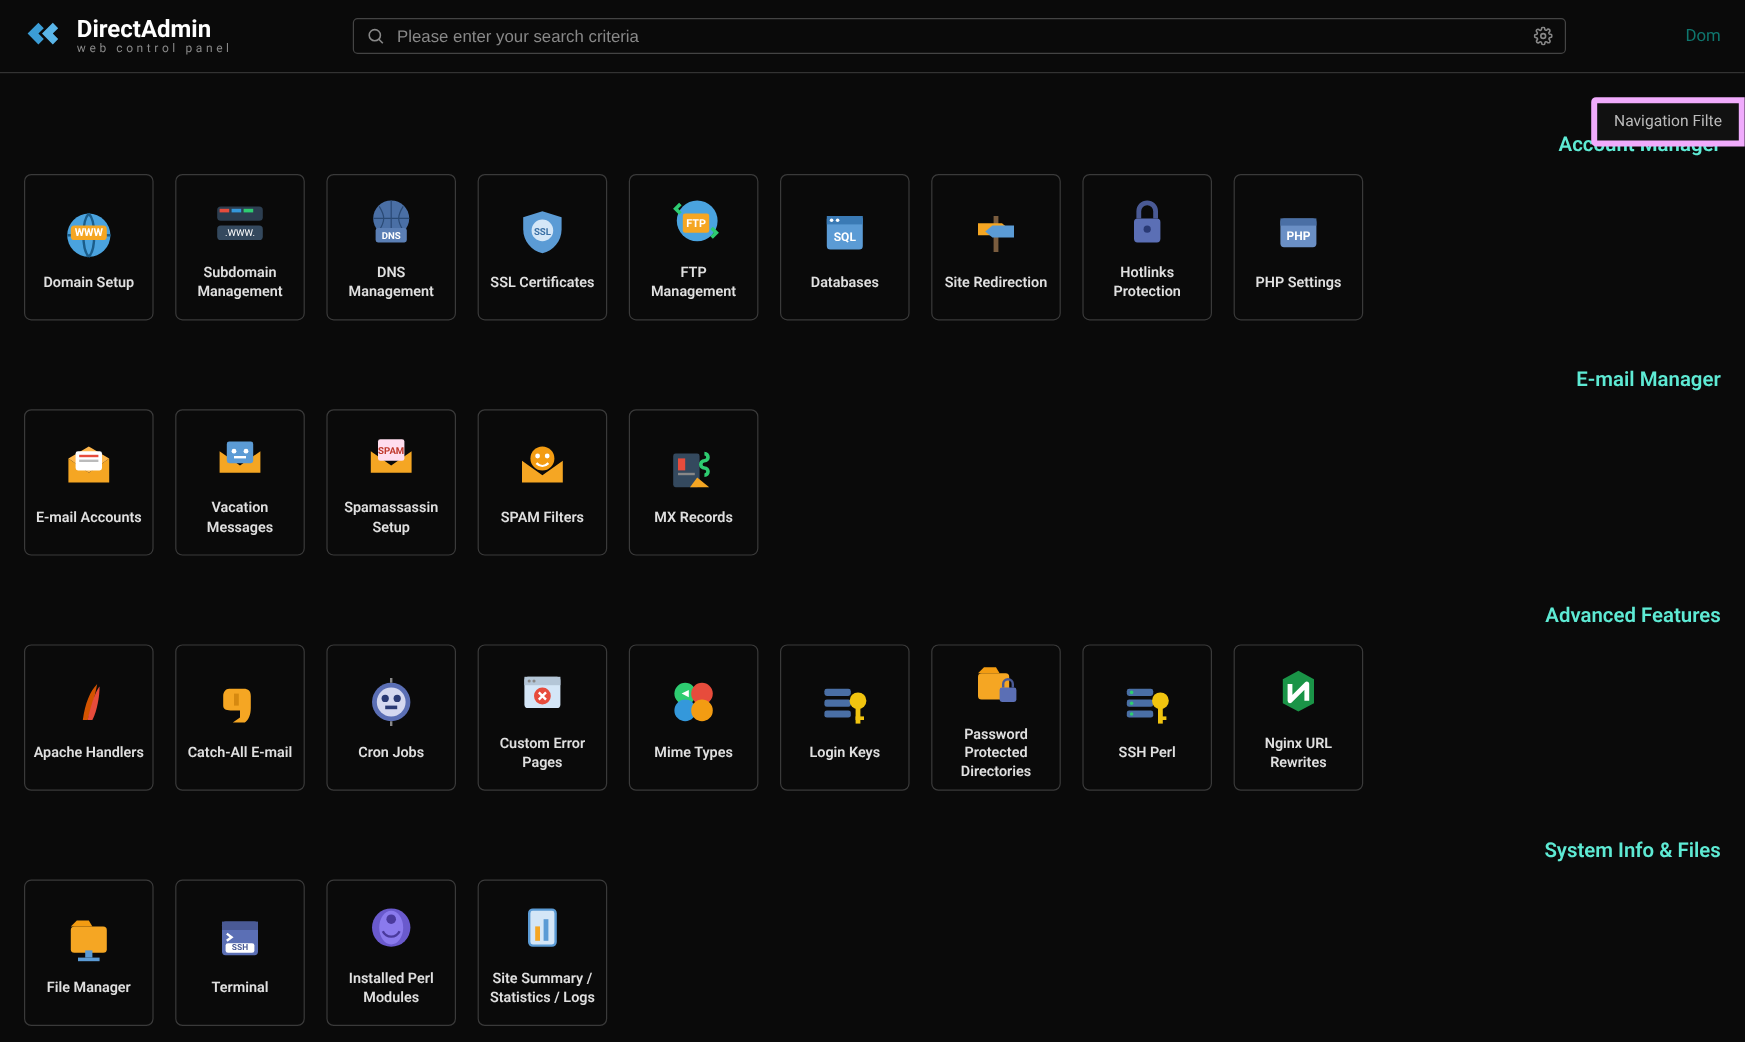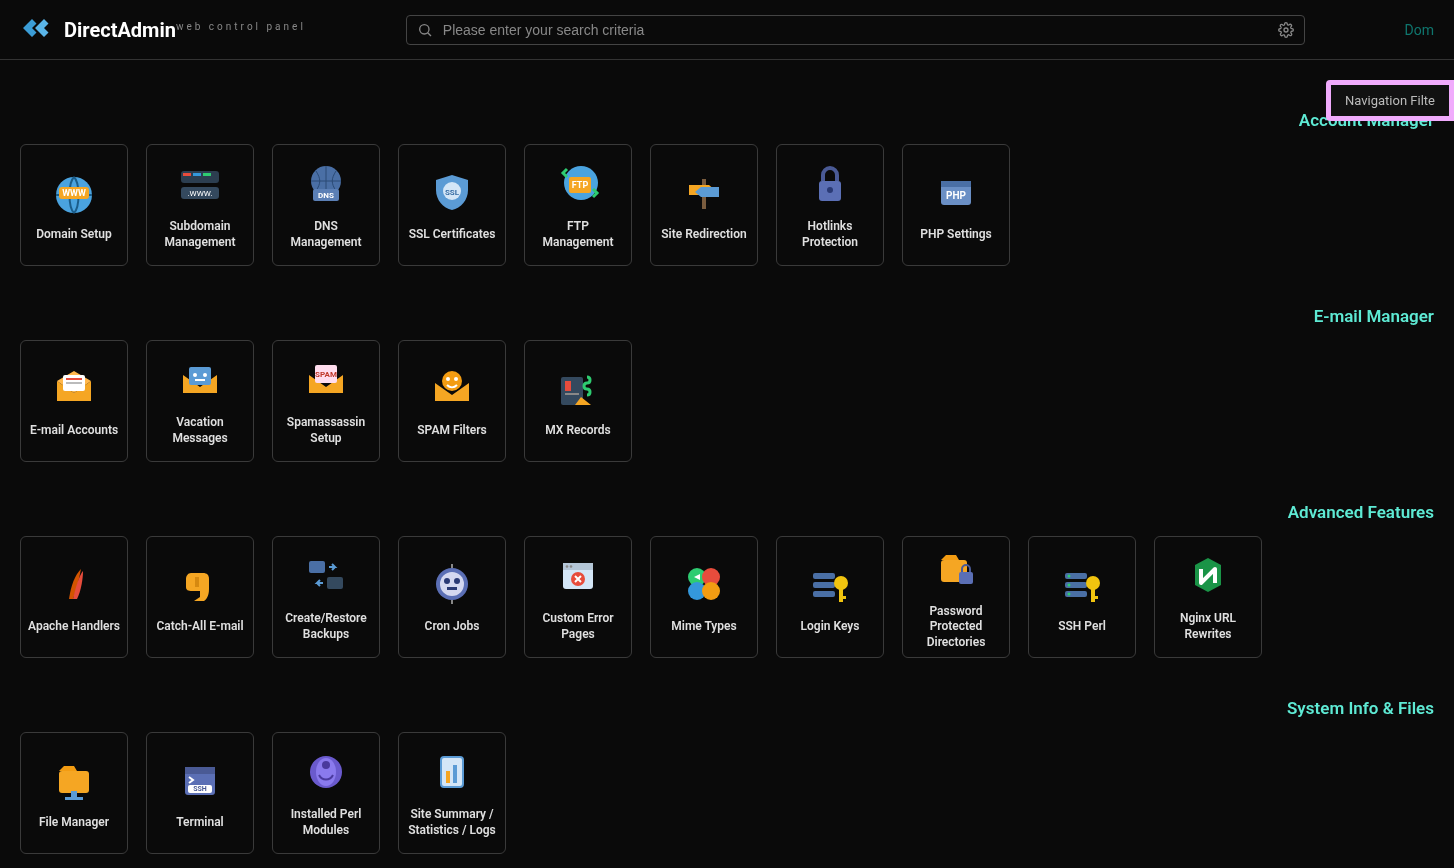--- a/index.html
+++ b/index.html
@@ -16,21 +16,21 @@
   padding: 10px 20px;
   border-bottom: 1px solid #333;
   gap: 100px;
 }
 .logo {
   display: flex;
   align-items: center;
   gap: 8px;
 }
 .logo-icon svg { width: 36px; height: 36px; }
-.logo-text { display: flex; flex-direction: row; line-height: 1; }
+.logo-text { display: flex; flex-direction: column; line-height: 1; }
 .logo-title { font-size: 20px; font-weight: 700; color: #fff; }
 .logo-sub { font-size: 10px; letter-spacing: 3px; color: #888; margin-top: 2px; }
 .search-wrap {
   flex: 1;
   max-width: 1060px;
   display: flex;
   align-items: center;
   border: 1px solid #444;
   border-radius: 4px;
   padding: 6px 10px;
@@ -158,20 +158,28 @@
             <div class="tile-icon">
               <svg width="50" height="50" viewBox="0 0 50 50">
                 <use href="#i-ftp"></use>
               </svg>
             </div>
             <div class="tile-label">FTP Management</div>
           </div>
           <div class="tile">
             <div class="tile-icon">
               <svg width="50" height="50" viewBox="0 0 50 50">
+                <use href="#i-sql"></use>
+              </svg>
+            </div>
+            <div class="tile-label">Databases</div>
+          </div>
+          <div class="tile">
+            <div class="tile-icon">
+              <svg width="50" height="50" viewBox="0 0 50 50">
                 <use href="#i-redirect"></use>
               </svg>
             </div>
             <div class="tile-label">Site Redirection</div>
           </div>
           <div class="tile">
             <div class="tile-icon">
               <svg width="50" height="50" viewBox="0 0 50 50">
                 <use href="#i-lock"></use>
               </svg>
@@ -244,28 +252,20 @@
             </div>
             <div class="tile-label">Apache Handlers</div>
           </div>
           <div class="tile">
             <div class="tile-icon">
               <svg width="50" height="50" viewBox="0 0 50 50">
                 <use href="#i-catchall"></use>
               </svg>
             </div>
             <div class="tile-label">Catch-All E-mail</div>
-          </div>
-          <div class="tile">
-            <div class="tile-icon">
-              <svg width="50" height="50" viewBox="0 0 50 50">
-                <use href="#i-backup"></use>
-              </svg>
-            </div>
-            <div class="tile-label">Create/Restore Backups</div>
           </div>
           <div class="tile">
             <div class="tile-icon">
               <svg width="50" height="50" viewBox="0 0 50 50">
                 <use href="#i-cron"></use>
               </svg>
             </div>
             <div class="tile-label">Cron Jobs</div>
           </div>
           <div class="tile">

